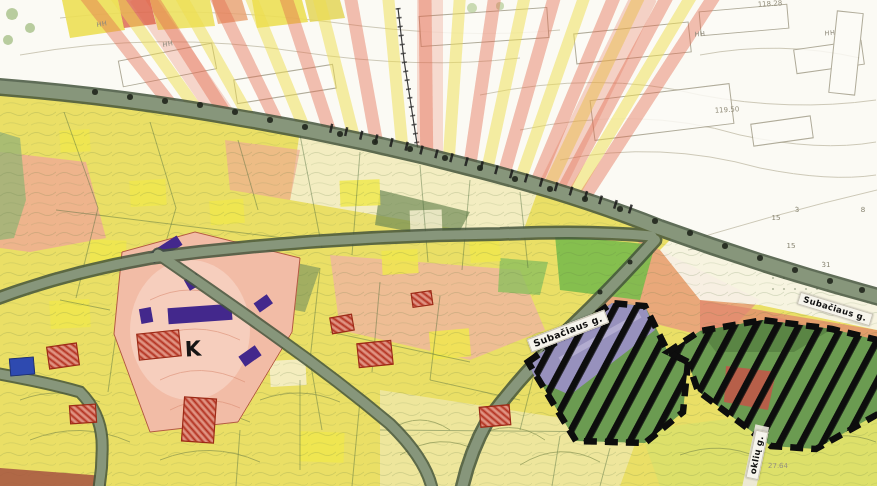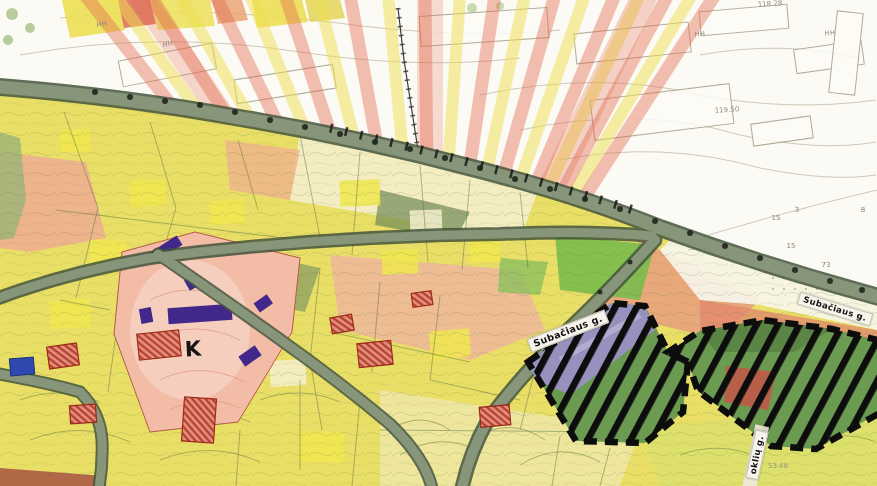--- a/index.html
+++ b/index.html
@@ -283,25 +283,25 @@
 <div class="lbl street" style="left:568px;top:331px;transform:translate(-50%,-50%) rotate(-21deg);">Subačiaus g.</div>
 
 <div class="lbl street small" style="left:835px;top:309px;transform:translate(-50%,-50%) rotate(17deg);">Subačiaus g.</div>
 
 <div class="lbl street small" style="left:757px;top:455px;transform:translate(-50%,-50%) rotate(-78deg);">oklių g.</div>
 
 <div class="lbl kmark" style="left:193px;top:349px;transform:translate(-50%,-50%) rotate(-3deg);">K</div>
 
 <div class="lbl elev" style="left:770px;top:4px;transform:translate(-50%,-50%) rotate(-4deg);">118.28</div>
 <div class="lbl elev" style="left:727px;top:110px;transform:translate(-50%,-50%) rotate(-4deg);">119.50</div>
-<div class="lbl elev" style="left:778px;top:466px;transform:translate(-50%,-50%);">53.48</div>
+<div class="lbl elev" style="left:778px;top:466px;transform:translate(-50%,-50%);">27.64</div>
 
 <div class="lbl mark" style="left:102px;top:24px;transform:translate(-50%,-50%) rotate(-10deg);">HH</div>
 <div class="lbl mark" style="left:168px;top:44px;transform:translate(-50%,-50%) rotate(-10deg);">HH</div>
 <div class="lbl mark" style="left:700px;top:34px;transform:translate(-50%,-50%) rotate(-5deg);">HH</div>
 <div class="lbl mark" style="left:830px;top:33px;transform:translate(-50%,-50%) rotate(-5deg);">HH</div>
 
 <div class="lbl num" style="left:797px;top:210px;transform:translate(-50%,-50%);">3</div>
 <div class="lbl num" style="left:776px;top:218px;transform:translate(-50%,-50%);">15</div>
 <div class="lbl num" style="left:791px;top:246px;transform:translate(-50%,-50%);">15</div>
-<div class="lbl num" style="left:826px;top:265px;transform:translate(-50%,-50%);">73</div>
+<div class="lbl num" style="left:826px;top:265px;transform:translate(-50%,-50%);">31</div>
 <div class="lbl num" style="left:863px;top:210px;transform:translate(-50%,-50%);">8</div>
 </div>
 
 </body></html>

